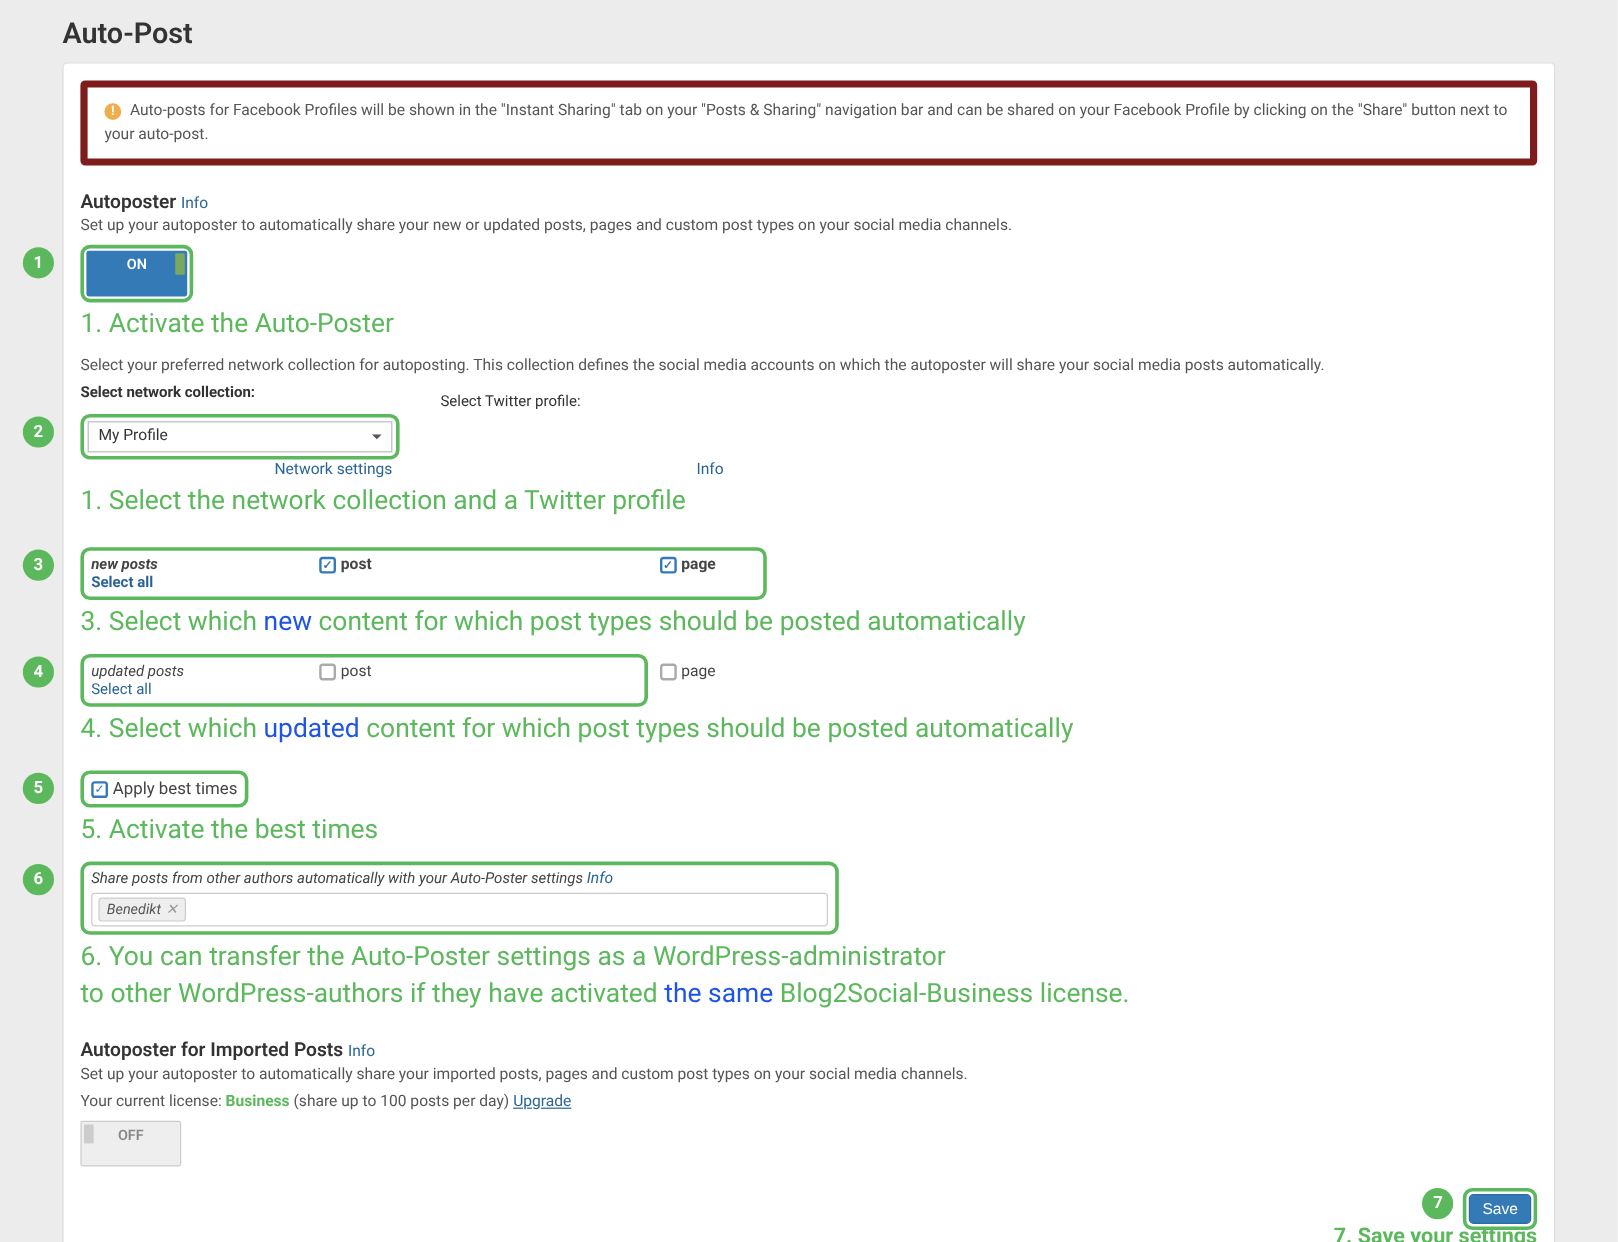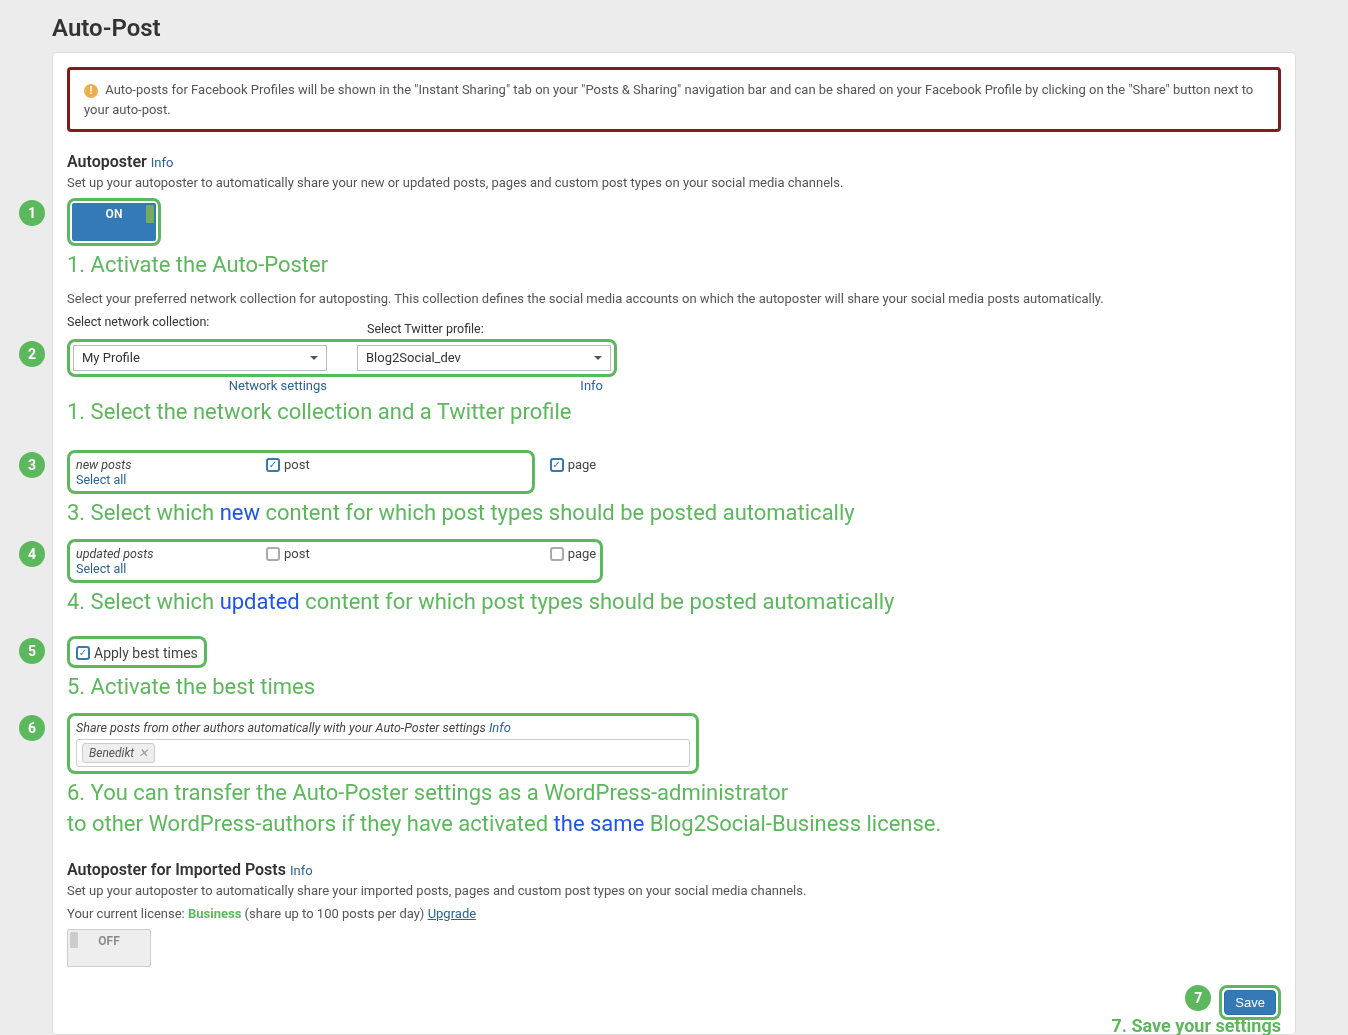--- a/index.html
+++ b/index.html
@@ -19,21 +19,21 @@
     margin: 0 0 10px 0;
     color: #333;
   }
   .panel {
     background: #fff;
     border: 1px solid #ddd;
     border-radius: 4px;
     padding: 14px;
   }
   .notice-box {
-    border: 3px solid #7f1d1d;
+    border: 6px solid #7f1d1d;
     border-radius: 4px;
     padding: 10px 14px;
     color: #555;
     font-size: 13px;
     line-height: 1.5;
   }
   .notice-icon {
     display: inline-block;
     width: 14px; height: 14px;
     border-radius: 50%;
@@ -141,20 +141,21 @@
   
   .label-small {
     font-size: 12.5px;
     color: #333;
     margin-bottom: 2px;
   }
   .select-row {
     display: flex;
     gap: 34px;
     align-items: flex-start;
+    font-weight: bold;
   }
   .select-col { flex: 0 0 auto; }
   .fake-select {
     border: 1px solid #bbb;
     height: 26px;
     line-height: 24px;
     padding: 0 22px 0 8px;
     font-size: 13px;
     color: #333;
     background: #fff;
@@ -305,43 +306,40 @@
       </div>
       <div class="select-col" style="margin-left:0;"></div>
     </div>
 
     <div class="step-row">
       <span class="step-badge">2</span>
       <span class="hl" style="display:inline-flex;gap:30px;padding:3px;">
         <span style="display:inline-block;">
           <div class="fake-select">My Profile</div>
         </span>
-        <span style="display:inline-block;">
-          <div class="fake-select">Blog2Social_dev</div>
-        </span>
       </span>
     </div>
 
     <div style="display:flex;gap:30px;margin-left:6px;margin-top:-62px;margin-bottom:42px;">
       <div style="width:256px;"></div>
       <div class="label-small" style="width:256px;margin-left:8px;">Select Twitter profile:</div>
     </div>
     <div style="display:flex;gap:14px;margin-left:6px;margin-top:-4px;">
       <div class="sub-link-row">
           <a class="info-link">Network settings</a>
         </div>
       <div class="sub-link-row" style="margin-left:8px;">
           <a class="info-link">Info</a>
         </div>
     </div>
     <div class="step-caption">1. Select the network collection and a Twitter profile</div>
 
     <div class="step-row" style="margin-top:26px;">
       <span class="step-badge">3</span>
-      <div class="hl" style="width:468px;">
+      <div class="hl" style="width:572px;font-weight:bold;">
         <div class="check-row">
           <div>
             <div class="row-label">new posts</div>
             <div class="select-all">Select all</div>
           </div>
           <div class="chk-group">
             <span class="chk">
               <span class="chk-box">✓</span>
               <span>post</span>
             </span>
@@ -352,21 +350,21 @@
           </div>
         </div>
       </div>
     </div>
     <div class="step-caption">
       <span>3. Select which </span><span class="blue">new</span><span> content for which post types should be posted automatically</span>
     </div>
 
     <div class="step-row">
       <span class="step-badge">4</span>
-      <div class="hl" style="width:536px;">
+      <div class="hl" style="width:473px;">
         <div class="check-row">
           <div>
             <div class="row-label">updated posts</div>
             <div class="select-all">Select all</div>
           </div>
           <div class="chk-group">
             <span class="chk">
               <span class="chk-box unchecked">✓</span>
               <span>post</span>
             </span>

